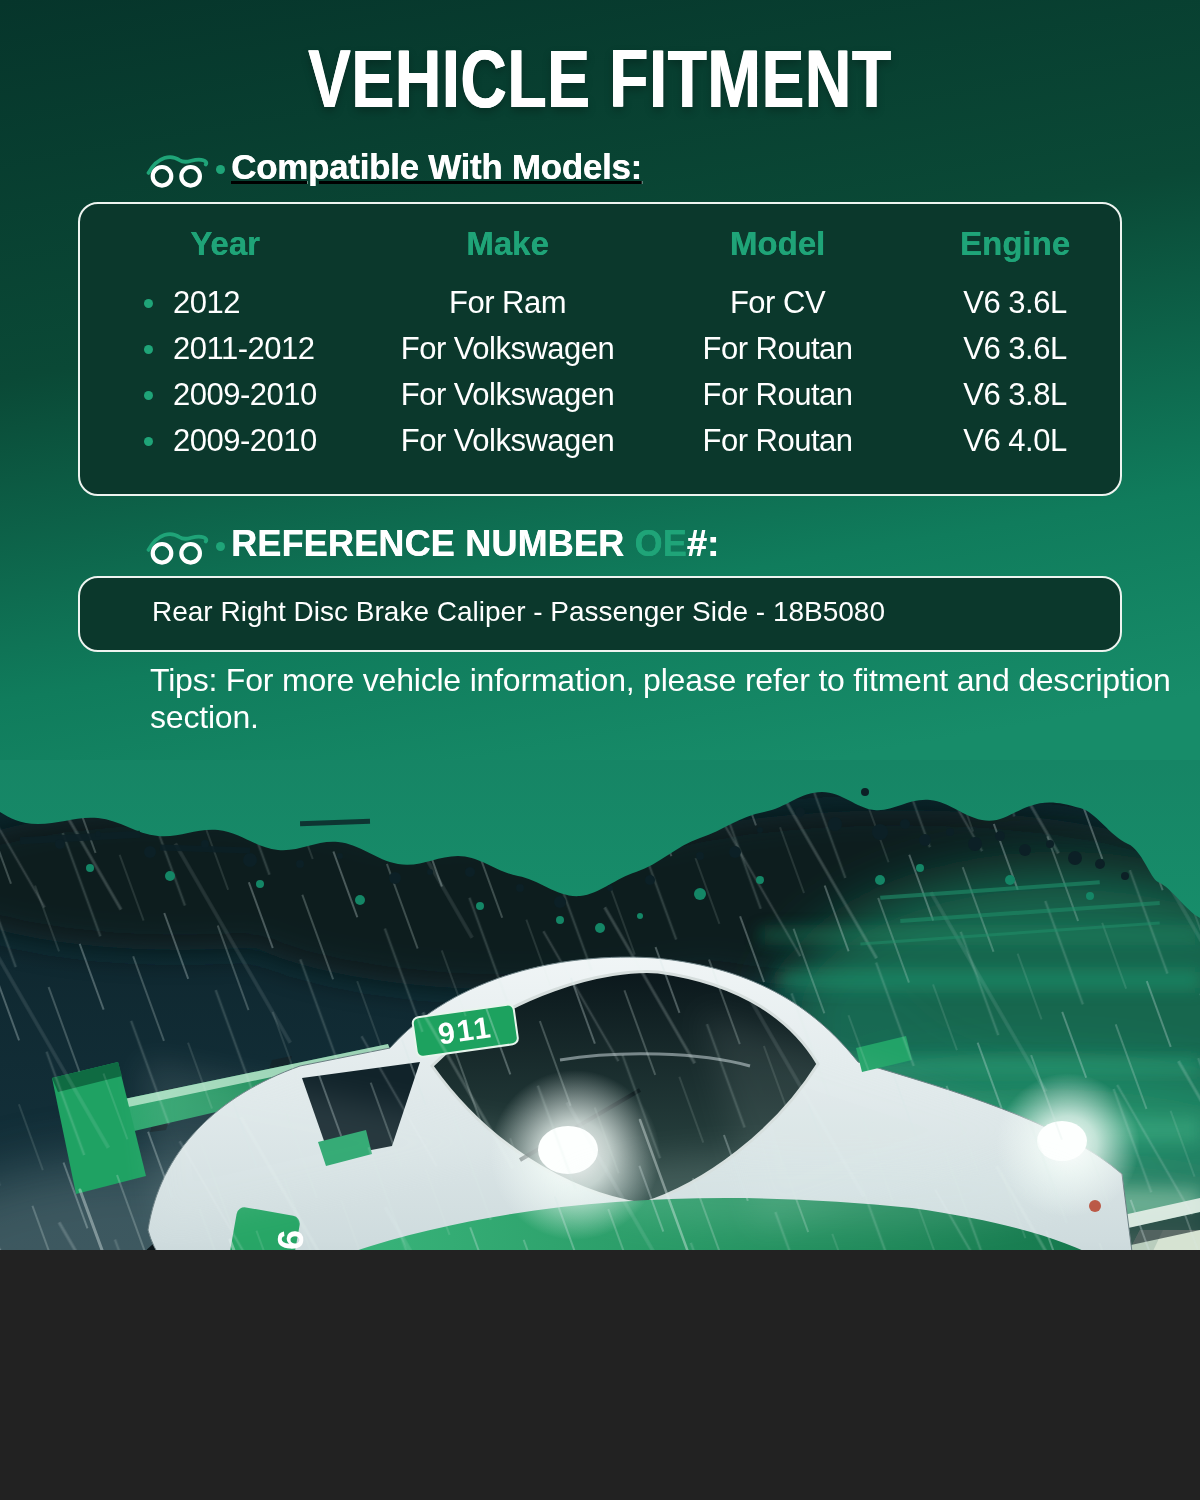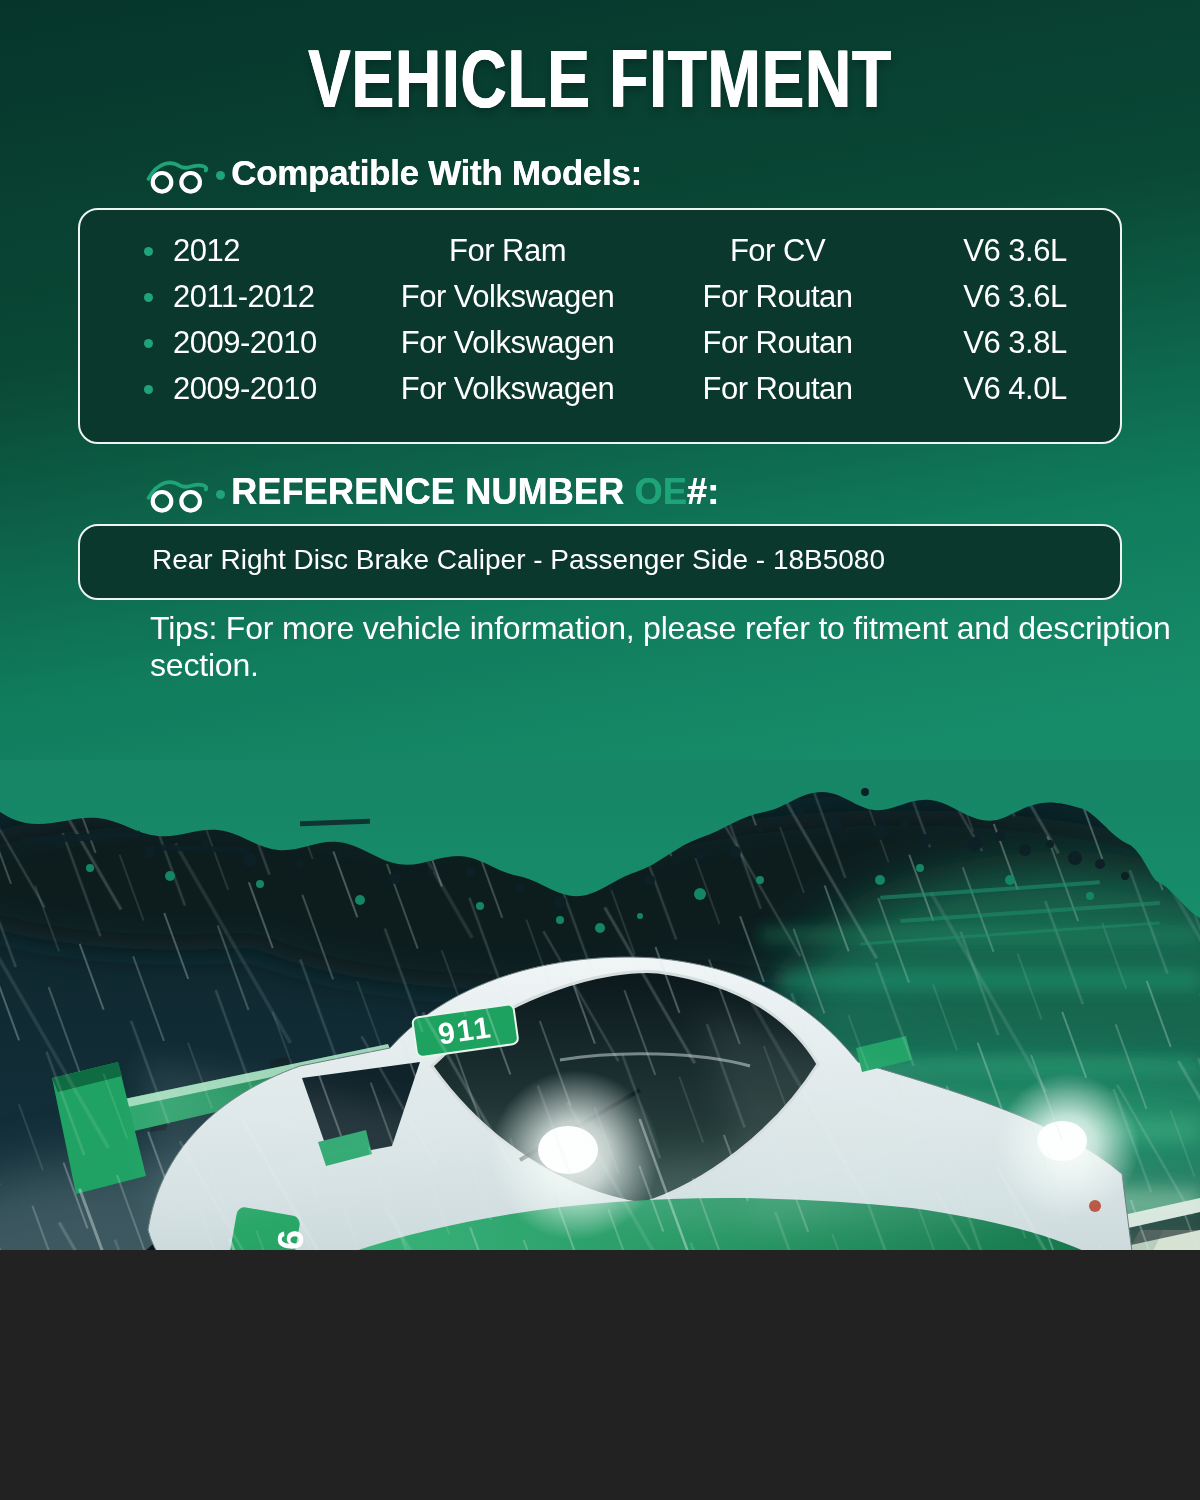--- a/index.html
+++ b/index.html
@@ -10,21 +10,21 @@
   }
   .page-title{
     margin:38px 0 0;text-align:center;color:#fff;
     font-size:82px;line-height:82px;font-weight:700;letter-spacing:1px;
     transform:scaleX(0.78);transform-origin:center;
     text-shadow:.6px 0 0 #fff,-.6px 0 0 #fff,0 4px 10px rgba(0,0,0,.25);
   }
   .section-head{display:flex;align-items:center;margin-left:146px;}
   .section-head .car-ico{width:64px;height:46px;flex:0 0 auto;}
   .section-head .dot{width:9px;height:9px;border-radius:50%;background:#1fa478;margin:4px 6px 0 6px;flex:0 0 auto;}
-  .head-compat{margin-top:28px;height:50px;}
+  .head-compat{margin-top:22px;height:50px;text-decoration:underline;}
   .head-ref{margin-top:22px;height:52px;}
   .head-text{
     color:#fff;font-size:35px;font-weight:700;letter-spacing:-.3px;
     text-shadow:.4px 0 0 #fff;white-space:nowrap;
   }
   .head-ref .head-text{font-size:36px;letter-spacing:.2px;}
   .oe-green{color:#1fa478;text-shadow:.4px 0 0 #1fa478;}
   .panel{
     box-sizing:border-box;width:1044px;margin:10px auto 0;
     background:#0b382c;border:2px solid #eef4f0;border-radius:20px;
@@ -54,20 +54,26 @@
     <svg class="car-ico" viewBox="0 0 76 50">
       <path d="M3,32 C14,12 30,10 40,17 C49,23 57,13 68,17 C71,18 72.5,20 71,22" fill="none" stroke="#1fa478" stroke-width="4.5" stroke-linecap="round"></path>
       <circle cx="19" cy="36" r="11" fill="none" stroke="#ffffff" stroke-width="5"></circle>
       <circle cx="53" cy="36" r="11" fill="none" stroke="#ffffff" stroke-width="5"></circle>
     </svg>
     <span class="dot"></span>
     <span class="head-text">Compatible With Models:</span>
   </div>
 
   <div class="panel fit-table">
+    <div class="t-head">
+      <div class="hcell">Year</div>
+      <div class="hcell">Make</div>
+      <div class="hcell">Model</div>
+      <div class="hcell">Engine</div>
+    </div>
     <div class="t-row">
       <div class="cell yr">
           <span class="bullet"></span>
           <span>2012</span>
         </div>
       <div class="cell">For Ram</div>
       <div class="cell">For CV</div>
       <div class="cell">V6 3.6L</div>
     </div>
     <div class="t-row">

